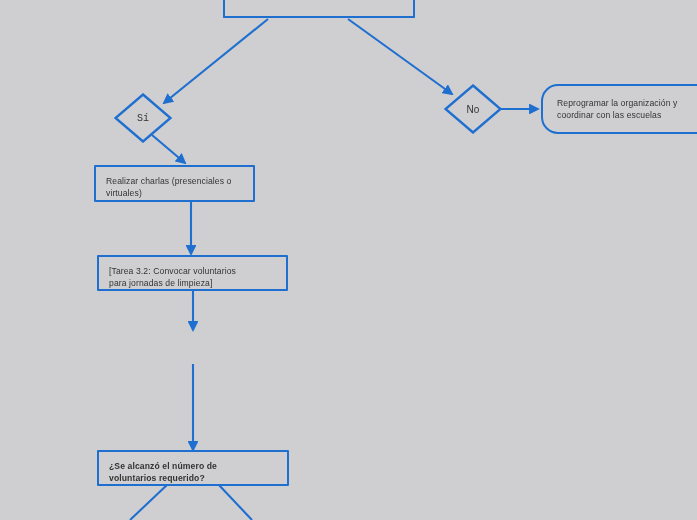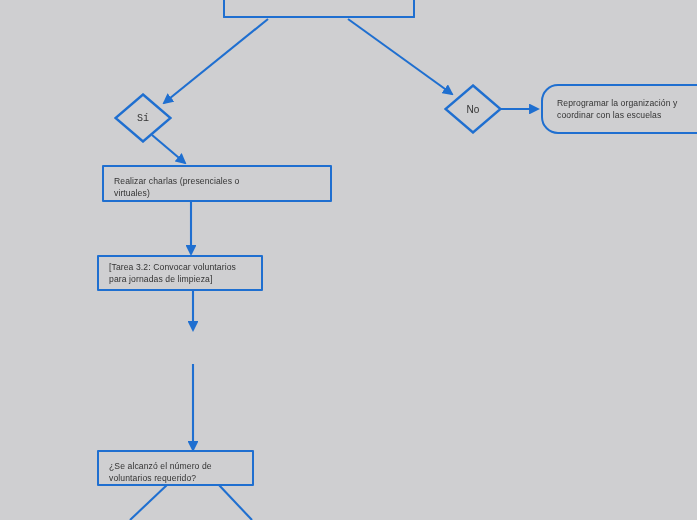--- a/index.html
+++ b/index.html
@@ -131,29 +131,29 @@
       <polygon points="29,1.5 56.5,25 29,48.5 1.5,25" fill="#cfcfd1" stroke="#1f6fd0" stroke-width="2.4"></polygon>
     </svg>
     <span class="node-label">No</span>
   </div>
 
   <div class="node rounded" style="left:541px; top:84px; width:185px; height:50px;">
     <span class="node-label">Reprogramar la organización y
 coordinar con las escuelas</span>
   </div>
 
-  <div class="node process" style="left:102px; top:165px; width:230px; height:37px;">
+  <div class="node process" style="left:94px; top:165px; width:161px; height:37px;">
     <span class="node-label">Realizar charlas (presenciales o
 virtuales)</span>
   </div>
 
-  <div class="node process" style="left:97px; top:255px; width:166px; height:36px;align-items:center;">
+  <div class="node process" style="left:97px; top:255px; width:191px; height:36px;">
     <span class="node-label">[Tarea 3.2: Convocar voluntarios
 para jornadas de limpieza]</span>
   </div>
 
 
-  <div class="node process" style="left:97px; top:450px; width:157px; height:36px;">
+  <div class="node process" style="left:97px; top:450px; width:192px; height:36px;font-weight:bold;">
     <span class="node-label">¿Se alcanzó el número de
 voluntarios requerido?</span>
   </div>
 
 </div>
 
 </body></html>

